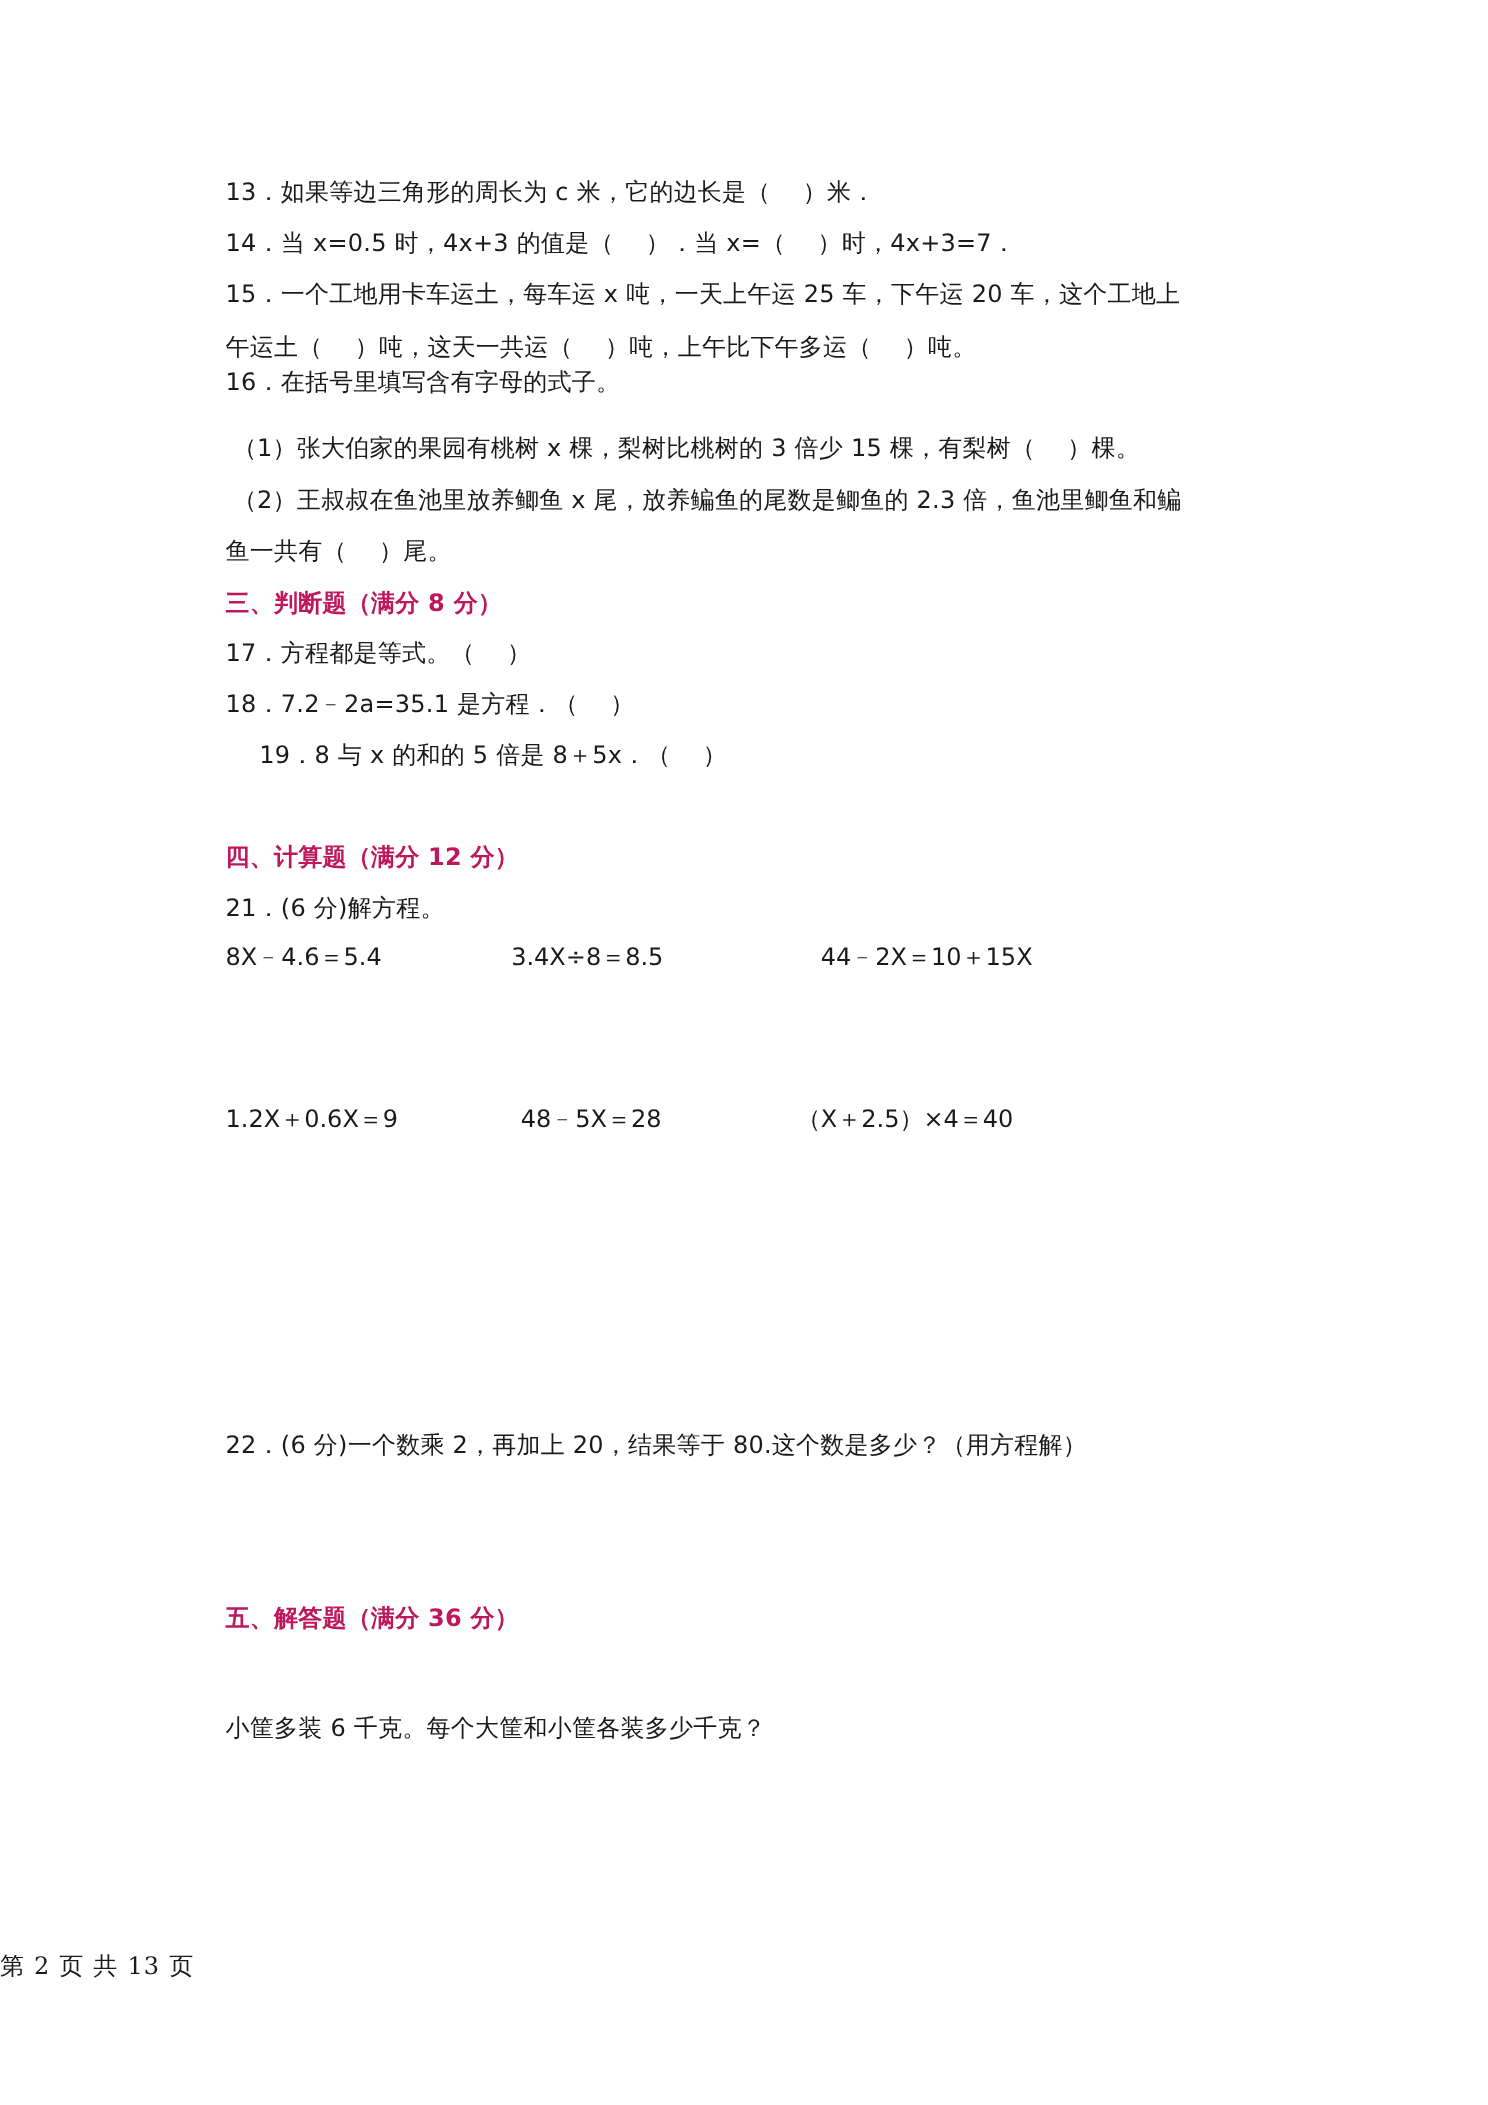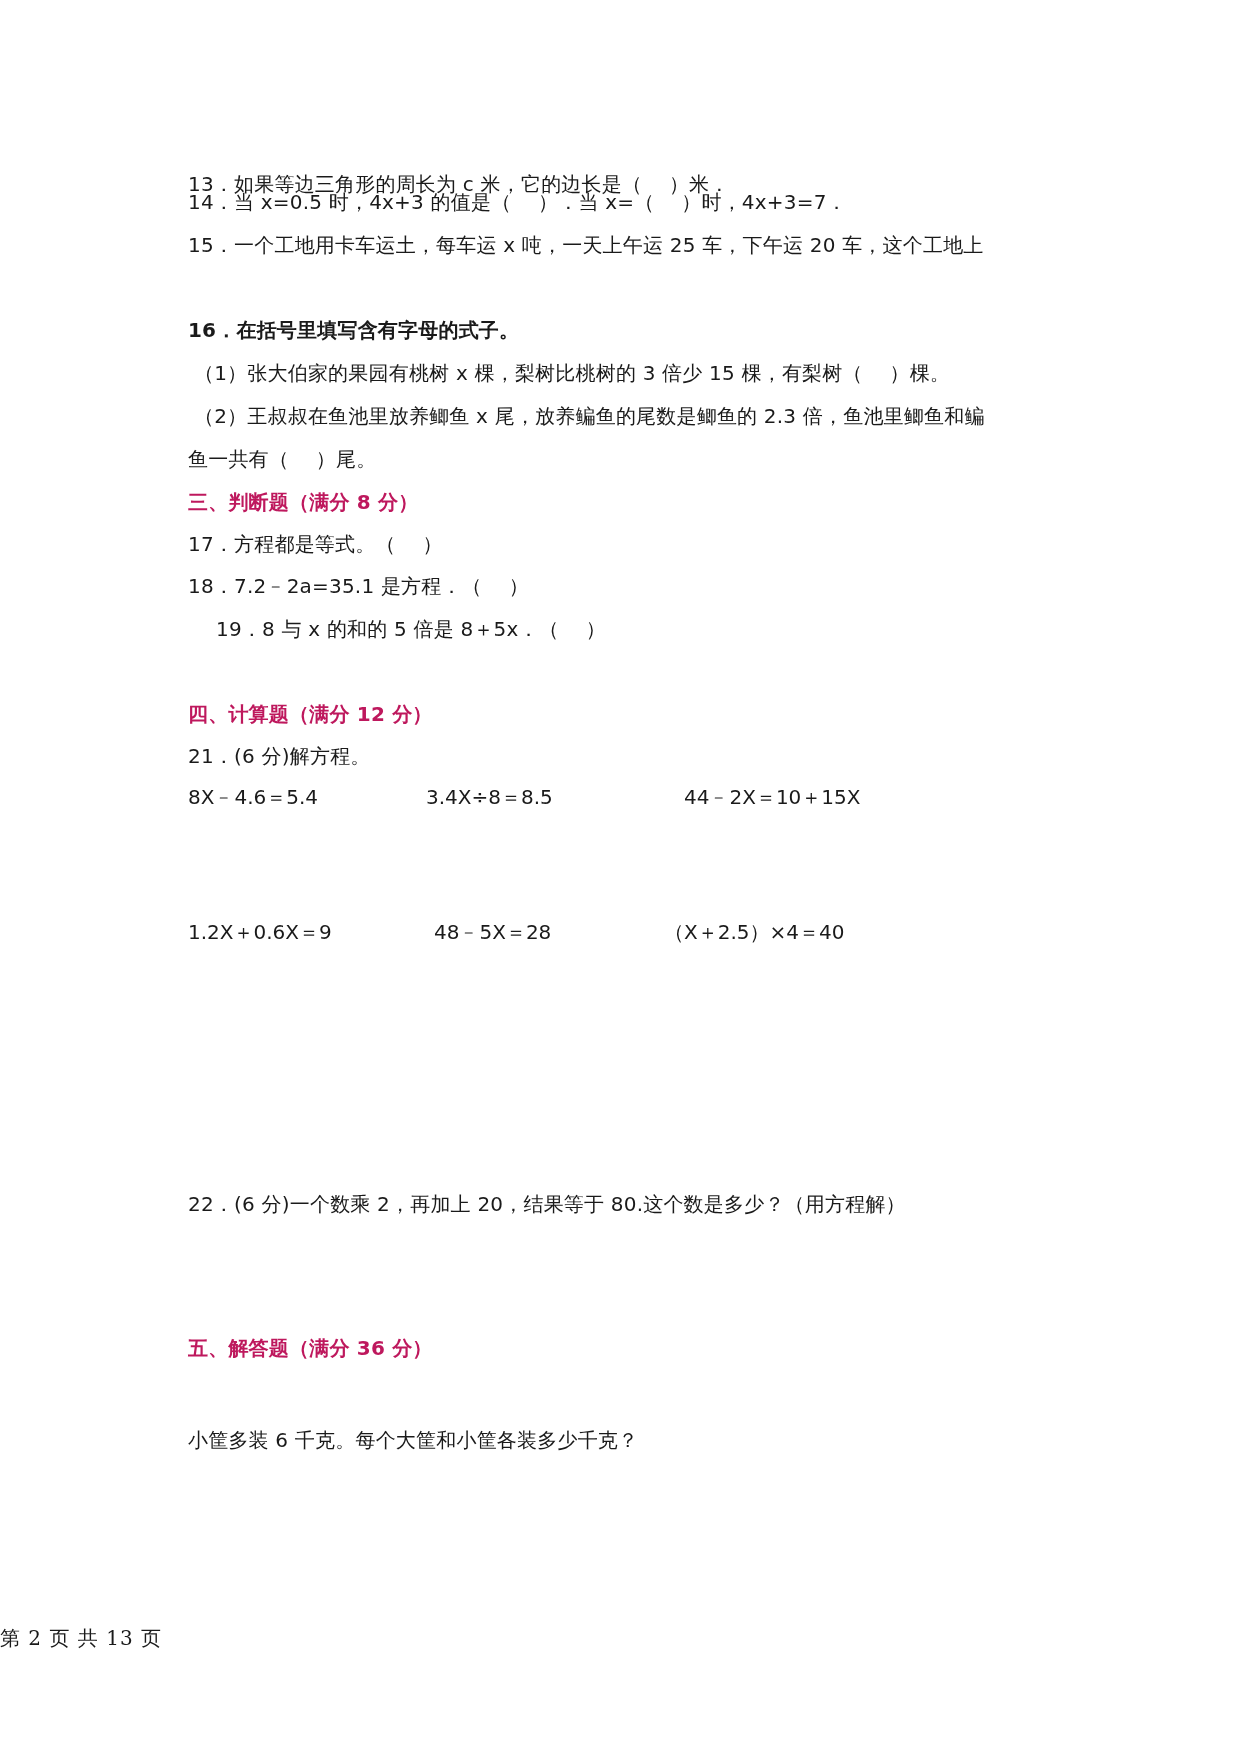--- a/index.html
+++ b/index.html
@@ -48,24 +48,25 @@
       font-size: 20px;
       line-height: 28px;
       letter-spacing: 1px;
     }
   </style>
 </head>
 <body>
 
 <div class="page">
 
-  <div class="line" style="top:146px;margin-top:24px;">13．如果等边三角形的周长为 c 米，它的边长是（　 ）米．</div>
+  <div class="line" style="top:146px;">13．如果等边三角形的周长为 c 米，它的边长是（　 ）米．</div>
   <div class="line" style="top:188px;">14．当 x=0.5 时，4x+3 的值是（　 ）．当 x=（　 ）时，4x+3=7．</div>
   <div class="line" style="top:231px;">15．一个工地用卡车运土，每车运 x 吨，一天上午运 25 车，下午运 20 车，这个工地上</div>
-  <div class="line" style="top:316px;font-weight:bold;">16．在括号里填写含有字母的式子。</div>
+  <div class="line" style="top:275px;">午运土（　 ）吨，这天一共运（　 ）吨，上午比下午多运（　 ）吨。</div>
+  <div class="line" style="top:304px;">16．在括号里填写含有字母的式子。</div>
   <div class="line sub" style="top:359px;">（1）张大伯家的果园有桃树 x 棵，梨树比桃树的 3 倍少 15 棵，有梨树（　 ）棵。</div>
   <div class="line sub" style="top:402px;">（2）王叔叔在鱼池里放养鲫鱼 x 尾，放养鳊鱼的尾数是鲫鱼的 2.3 倍，鱼池里鲫鱼和鳊</div>
   <div class="line" style="top:445px;">鱼一共有（　 ）尾。</div>
 
   <div class="line heading" style="top:488px;">三、判断题（满分 8 分）</div>
   <div class="line" style="top:530px;">17．方程都是等式。（　 ）</div>
   <div class="line" style="top:572px;">18．7.2﹣2a=35.1 是方程．（　 ）</div>
   <div class="line" style="top:615px;margin-left:28px;">19．8 与 x 的和的 5 倍是 8＋5x．（　 ）</div>
 
   <div class="line heading" style="top:700px;">四、计算题（满分 12 分）</div>

